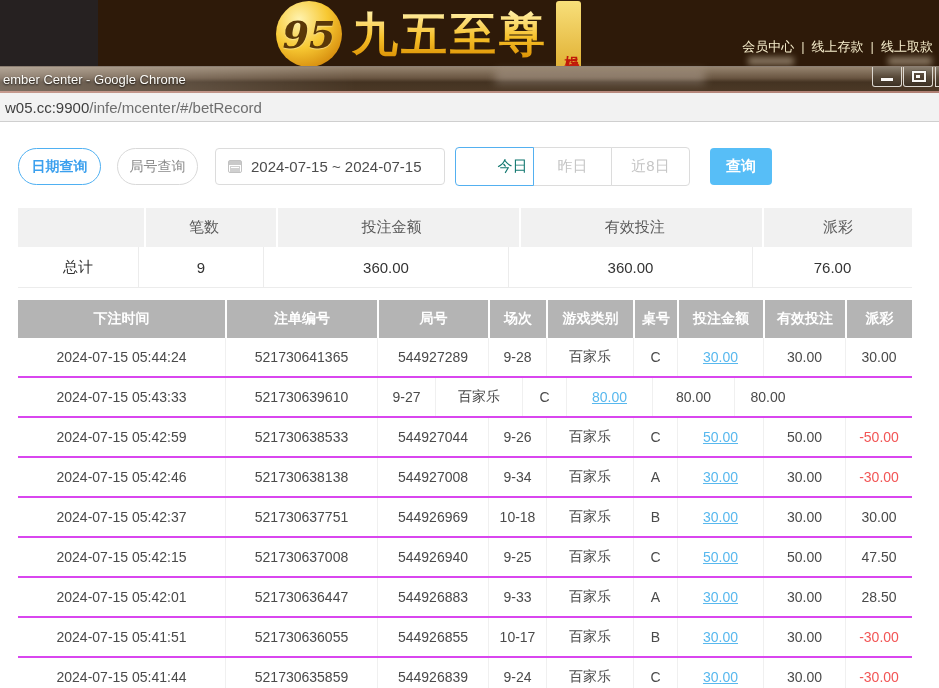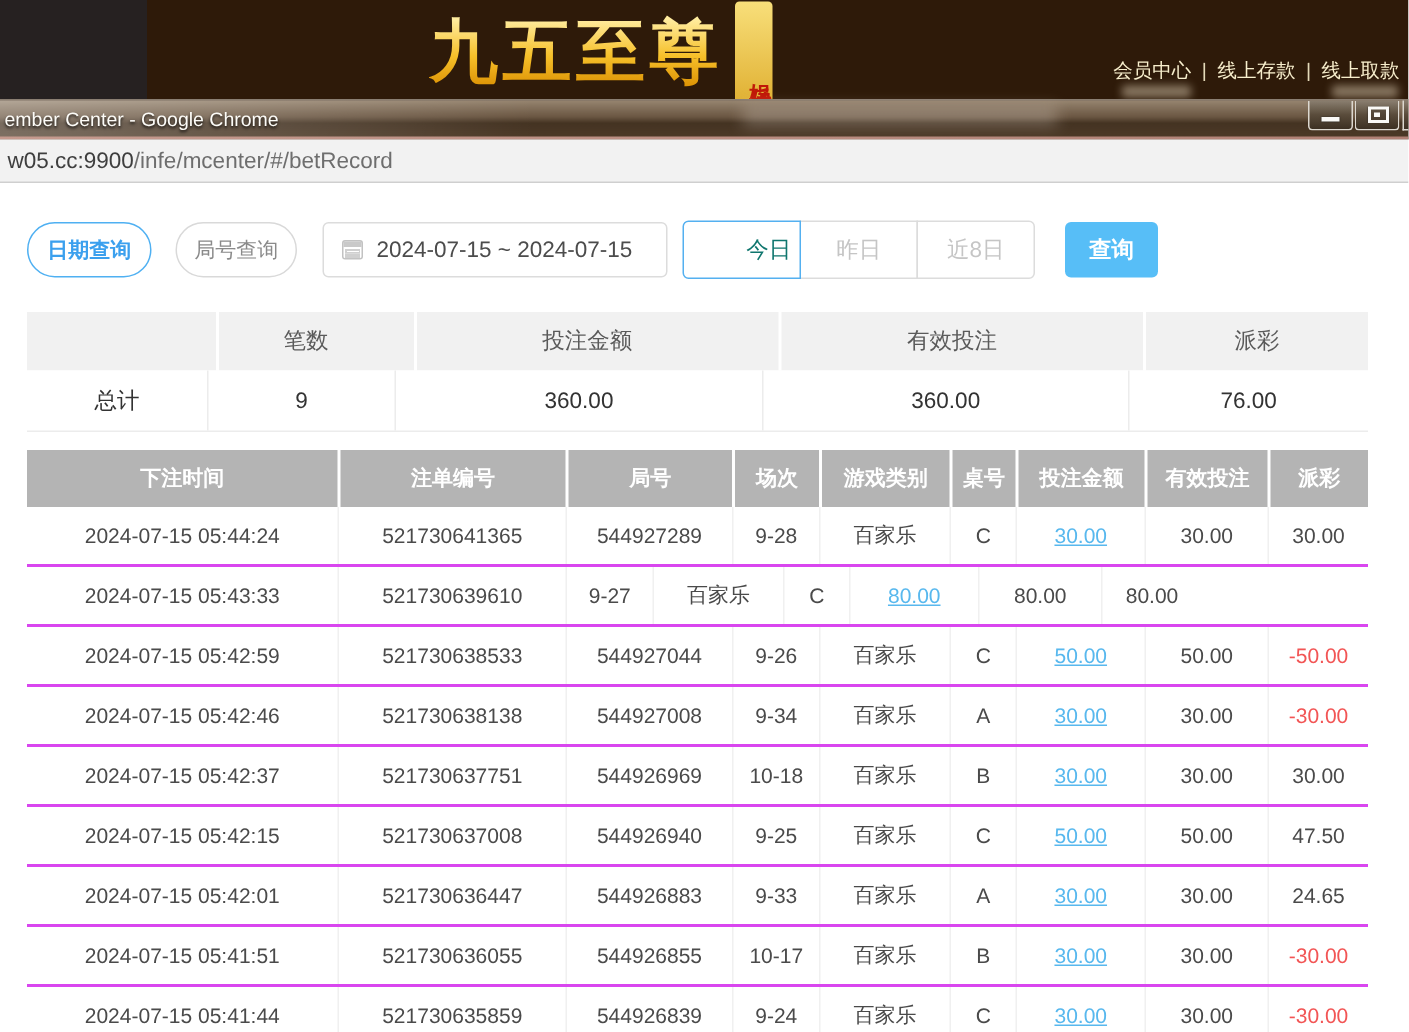--- a/index.html
+++ b/index.html
@@ -143,20 +143,21 @@
   .bets .row .cell:first-child{border-left:none;}
   .bets .cell.link{color:#58b8ee;text-decoration:underline;cursor:pointer;}
   .bets .cell.neg{color:#f25555;}
 </style>
 </head>
 <body>
 
 <div class="banner">
   <div class="banner-dark-strip"></div>
   <div class="logo-wrap">
+    <div class="logo-circle">95</div>
     <div class="logo-title">九五至尊</div>
     <div class="logo-badge">娱乐城</div>
   </div>
   <div class="banner-links">
     <span>会员中心</span><span class="sep">|</span><span>线上存款</span><span class="sep">|</span><span>线上取款</span>
   </div>
   <div class="blur-bit blur-a"></div>
   <div class="blur-bit blur-b"></div>
 </div>
 
@@ -291,21 +292,21 @@
         </div>
         <div class="row">
           <div class="cell" style="width: 207px;">2024-07-15 05:42:01</div>
           <div class="cell" style="width: 152px;">521730636447</div>
           <div class="cell" style="width: 111px;">544926883</div>
           <div class="cell" style="width: 58px;">9-33</div>
           <div class="cell" style="width: 87px;">百家乐</div>
           <div class="cell" style="width: 44px;">A</div>
           <div class="cell link" style="width: 86px;">30.00</div>
           <div class="cell" style="width: 82px;">30.00</div>
-          <div class="cell" style="width: 67px;">24.65</div>
+          <div class="cell" style="width: 67px;">28.50</div>
         </div>
         <div class="row">
           <div class="cell" style="width: 207px;">2024-07-15 05:41:51</div>
           <div class="cell" style="width: 152px;">521730636055</div>
           <div class="cell" style="width: 111px;">544926855</div>
           <div class="cell" style="width: 58px;">10-17</div>
           <div class="cell" style="width: 87px;">百家乐</div>
           <div class="cell" style="width: 44px;">B</div>
           <div class="cell link" style="width: 86px;">30.00</div>
           <div class="cell" style="width: 82px;">30.00</div>

